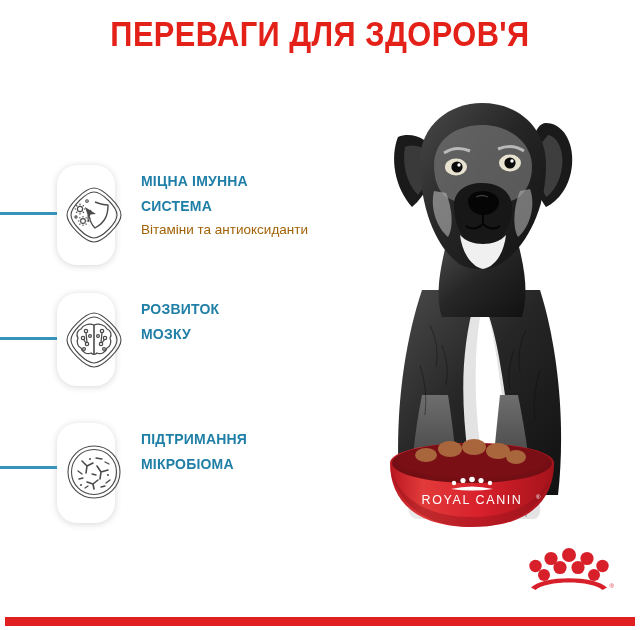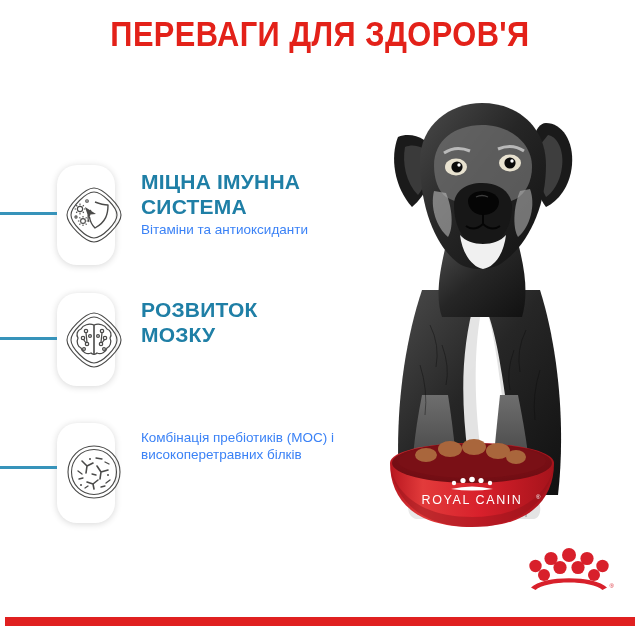--- a/index.html
+++ b/index.html
@@ -66,27 +66,27 @@
   .texts {
     position: absolute;
     left: 84px;
     top: 4px;
     width: 260px;
   }
   .b-title {
     color: #1F7FA6;
     font-family: "Liberation Sans Narrow", "Liberation Sans", sans-serif;
     font-weight: bold;
-    font-size: 21px;
+    font-size: 14px;
     line-height: 25px;
     letter-spacing: 0.2px;
     white-space: pre-line;
   }
   .b-sub {
-    color: #3b82f6;
+    color: #a16207;
     font-size: 13.5px;
     line-height: 17px;
     margin-top: 2px;
     white-space: pre-line;
   }
 
   
   .photo {
     position: absolute;
     left: 350px;
@@ -211,22 +211,22 @@
           <path d="M29 33 L33 34"></path>
         </g>
         <g fill="#4A4A49">
           <circle cx="27" cy="18" r="1"></circle>
           <circle cx="45" cy="34" r="1"></circle>
           <circle cx="18" cy="44" r="1"></circle>
         </g>
       </svg>
     </div>
     <div class="texts">
-      <div class="b-sub">Комбінація пребіотиків (МОС) і
-високоперетравних білків</div>
+      <div class="b-title">ПІДТРИМАННЯ
+МІКРОБІОМА</div>
     </div>
   </div>
   <div class="connector" style="top:466px; width:57px;"></div>
 
   <div class="photo">
     <svg width="295" height="470" viewBox="0 0 295 470">
       <defs>
         <linearGradient id="furDark" x1="0" y1="0" x2="1" y2="1">
           <stop offset="0%" stop-color="#4a4a4a"></stop>
           <stop offset="45%" stop-color="#262626"></stop>

